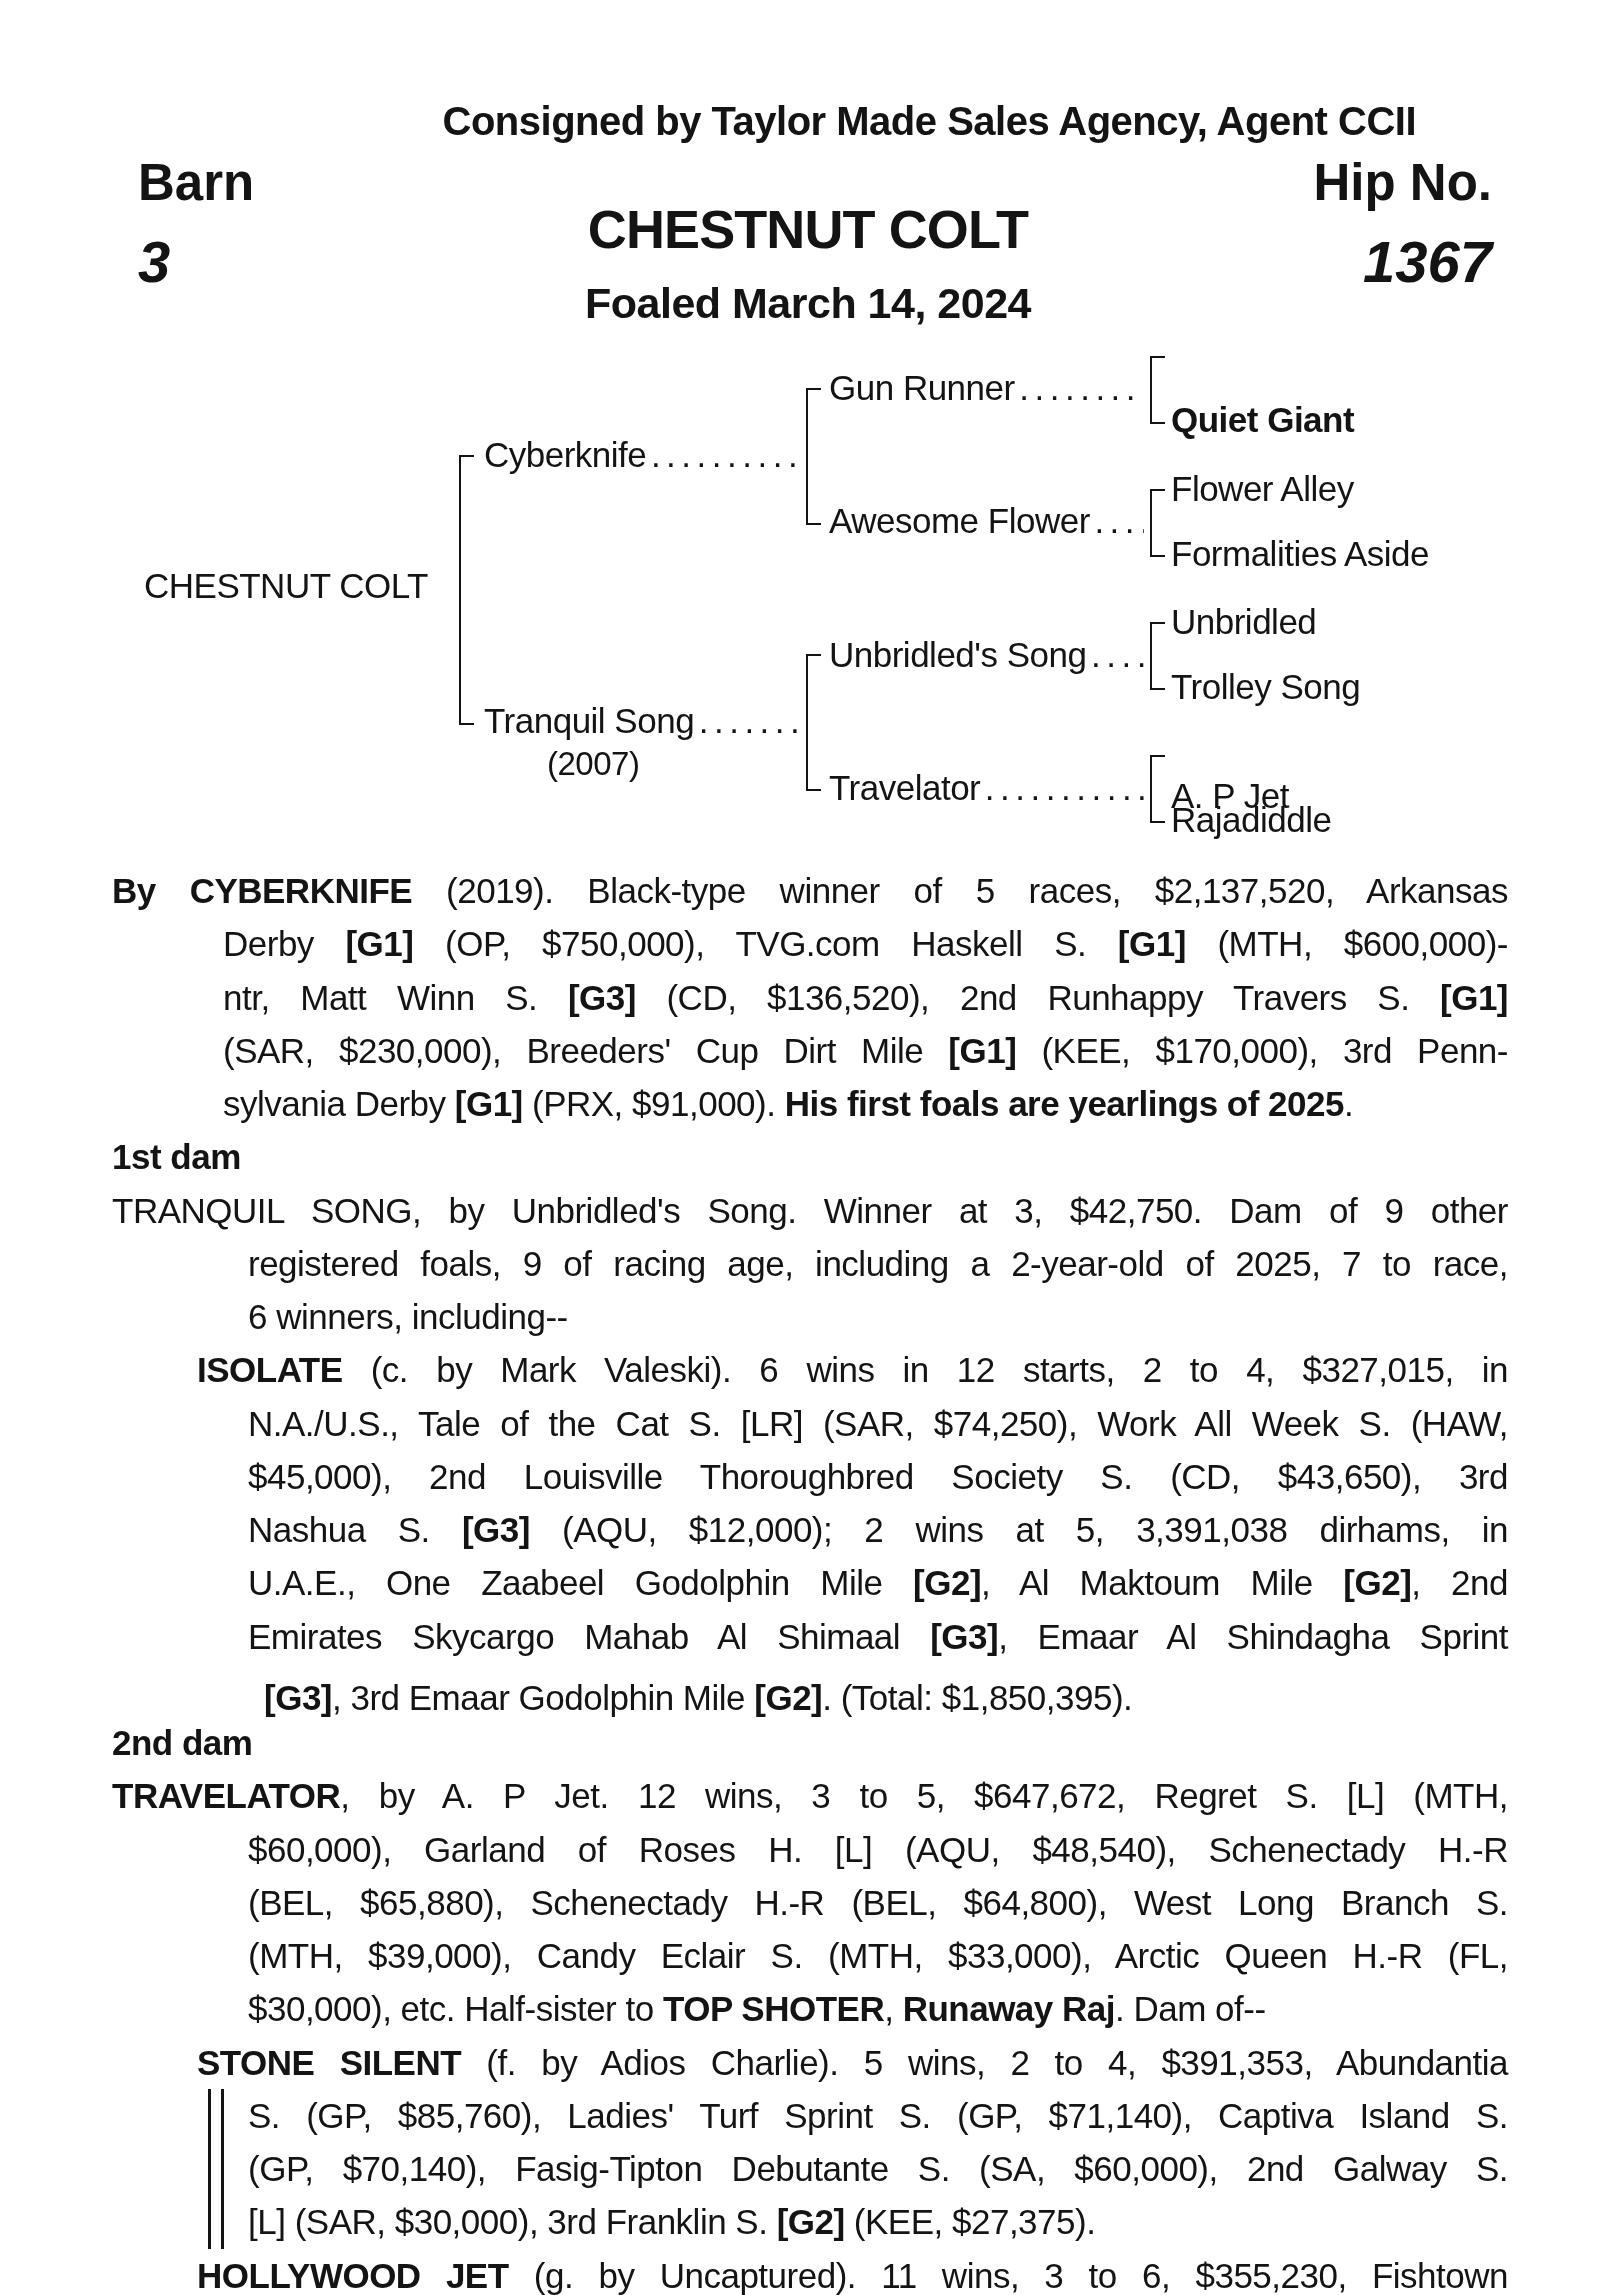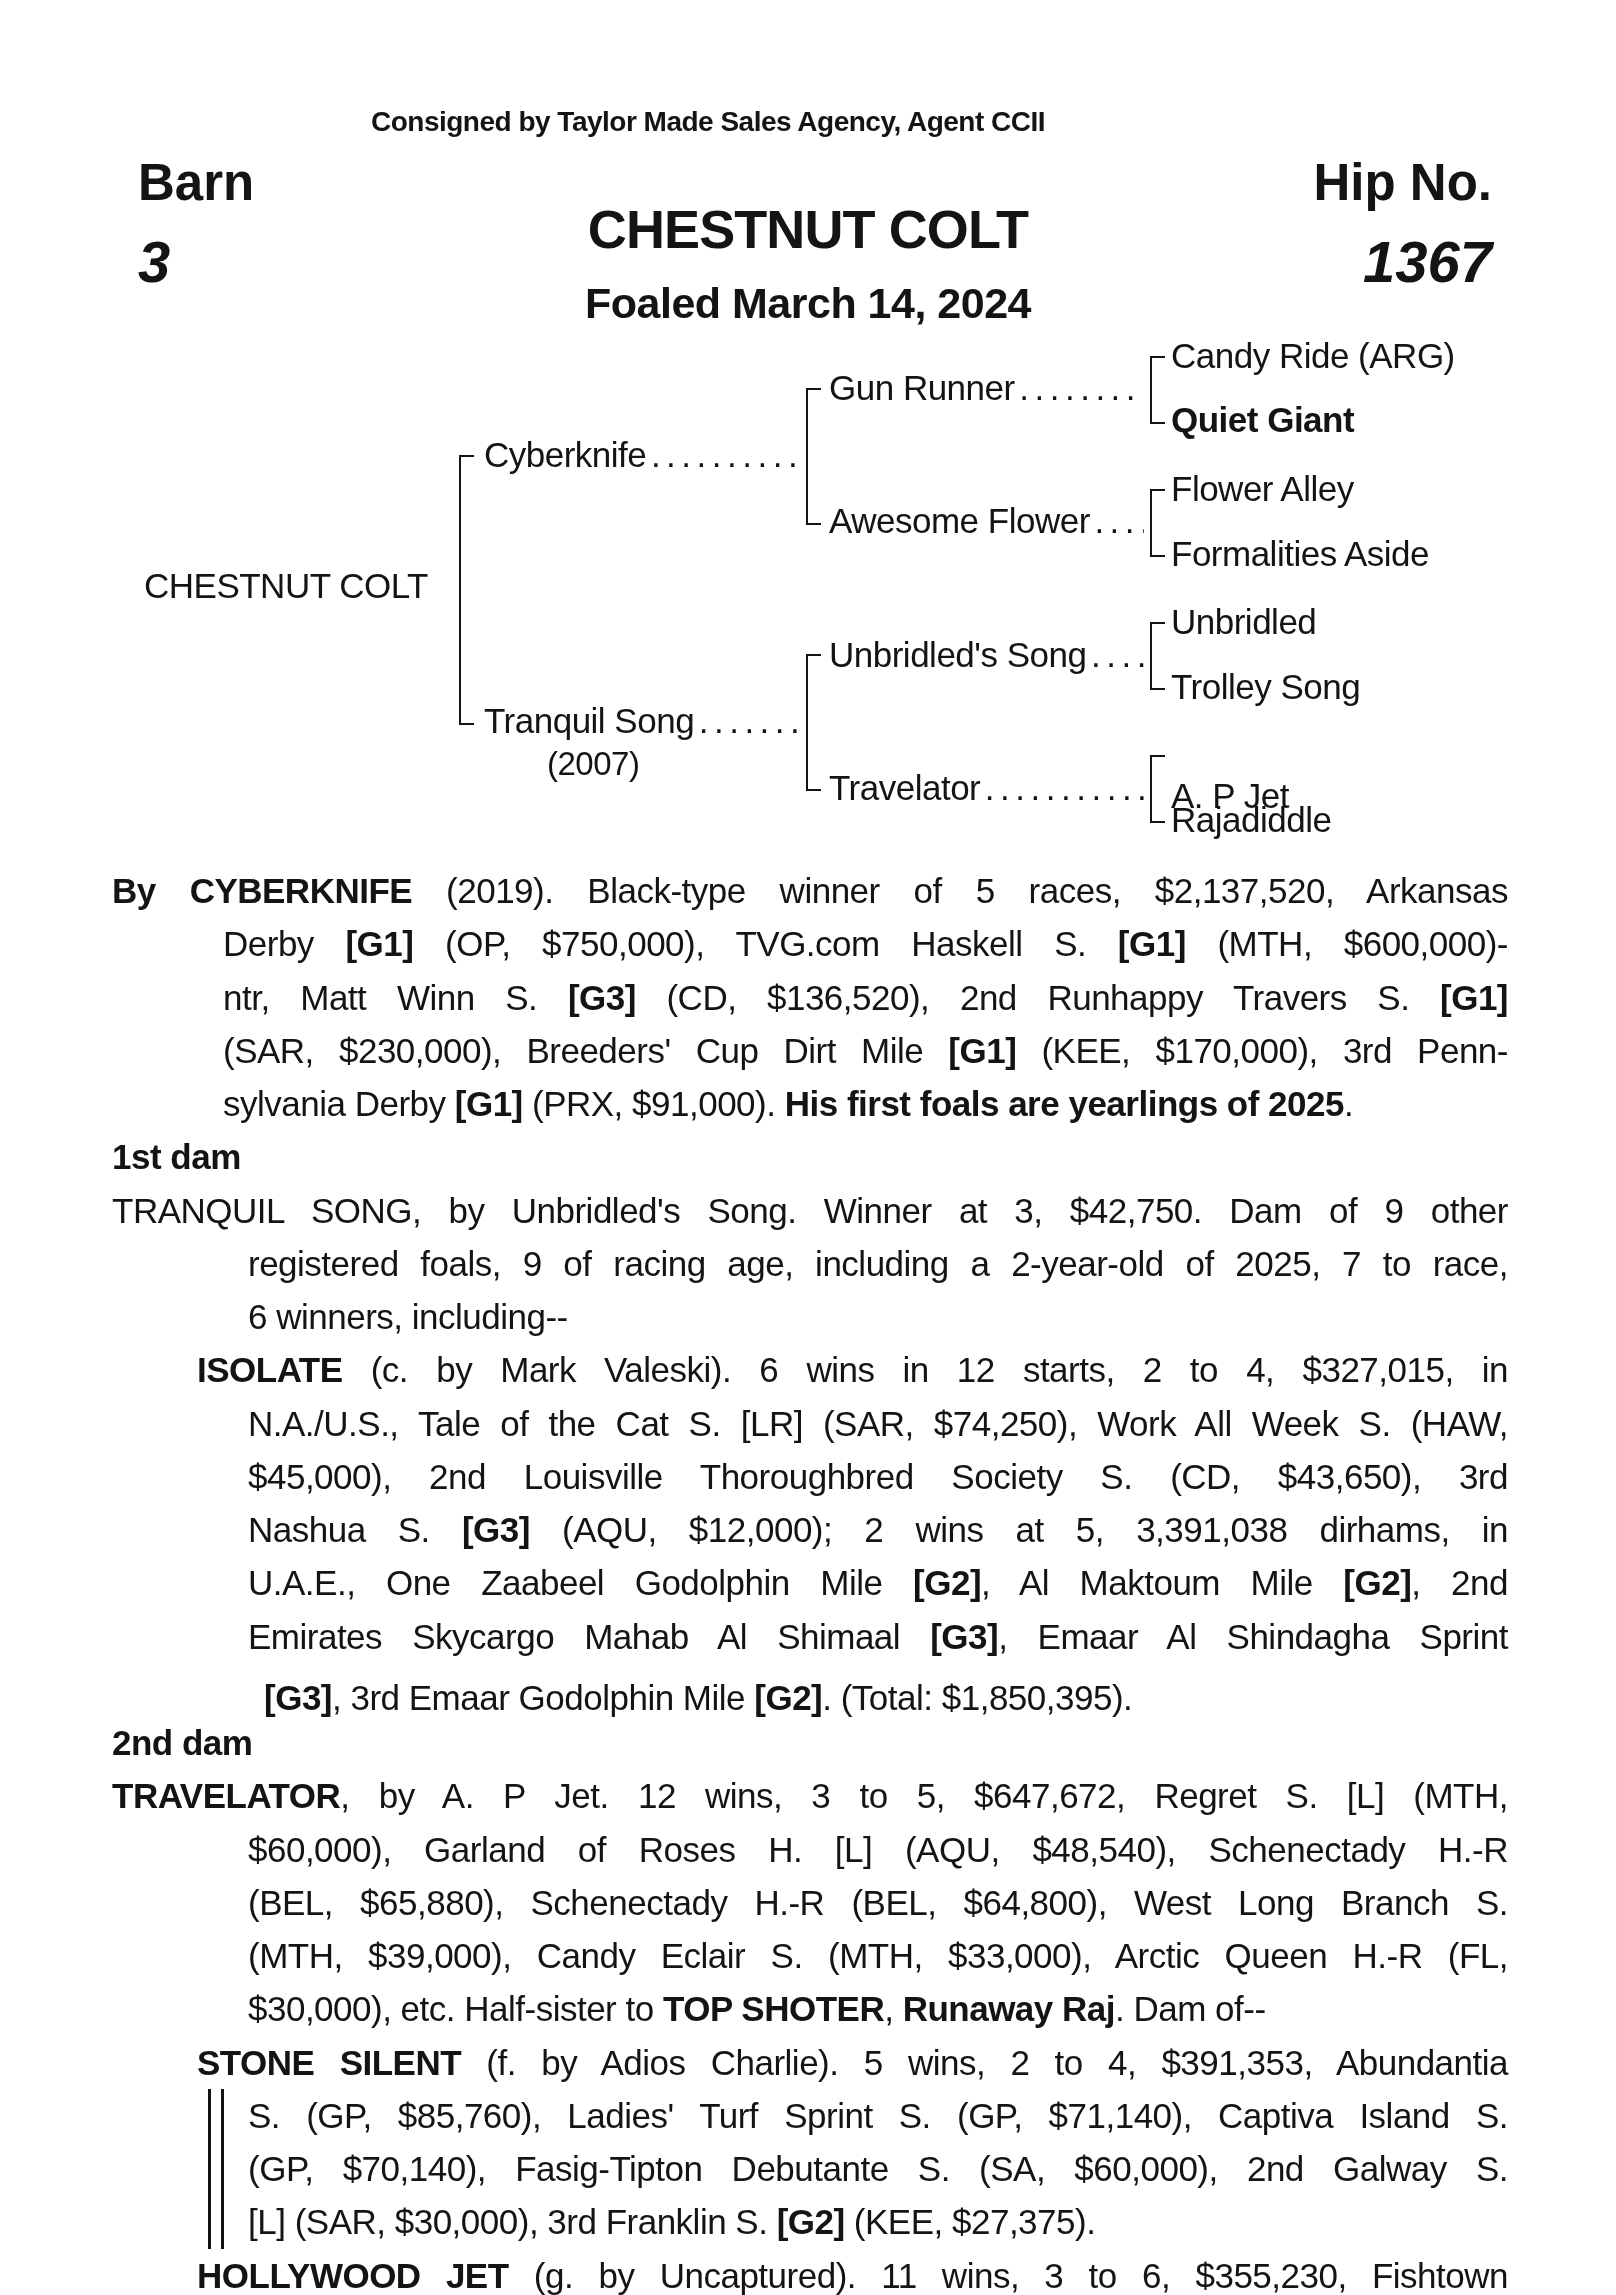--- a/index.html
+++ b/index.html
@@ -1,20 +1,20 @@
 <!DOCTYPE html>
 <html style="font-size:7.3px"><head>
 <meta charset="utf-8">
 <style>
   html,body{margin:0;padding:0;background:#e8e8e8;}
   .page{position:relative;width:1616px;height:3227px;background:#ffffff;
         font-family:"Liberation Sans","DejaVu Sans",sans-serif;color:#141414;overflow:hidden;}
   
   .consignor{position:absolute;left:0;top:94px;width:1416px;height:55px;line-height:55px;
-             text-align:center;font-weight:bold;font-size:28px;letter-spacing:-0.5px;}
+             text-align:right;font-weight:bold;font-size:40px;letter-spacing:-0.5px;}
   .barn-label{position:absolute;left:138px;top:155px;height:55px;line-height:55px;
               font-weight:bold;font-size:51px;}
   .barn-number{position:absolute;left:138px;top:232px;width:60px;height:60px;line-height:60px;
                font-weight:bold;font-style:italic;font-size:58px;}
   .hip-label{position:absolute;left:1212px;top:155px;width:280px;height:55px;line-height:55px;
              text-align:right;font-weight:bold;font-size:51px;}
   .hip-number{position:absolute;left:1212px;top:232px;width:280px;height:60px;line-height:60px;
               text-align:right;font-weight:bold;font-style:italic;font-size:58px;}
   .title{position:absolute;left:0;top:201px;width:1616px;height:57px;line-height:57px;
          text-align:center;font-weight:bold;font-size:54px;letter-spacing:-0.9px;}
@@ -92,21 +92,20 @@
   </div>
   <div class="pnode ped-g2-2">
     <span class="nm">Unbridled's Song</span>
     <span class="dots">......................................................................</span>
   </div>
   <div class="pnode ped-g2-3">
     <span class="nm">Travelator</span>
     <span class="dots">......................................................................</span>
   </div>
 
-  <div class="pnode ped-g3-0">Candy Ride (ARG)</div>
   <div class="pnode ped-g3-1">Quiet Giant</div>
   <div class="pnode ped-g3-3">Formalities Aside</div>
   <div class="pnode ped-g3-2">Flower Alley</div>
   <div class="pnode ped-g3-5">Trolley Song</div>
   <div class="pnode ped-g3-4">Unbridled</div>
   <div class="pnode ped-g3-6">A. P Jet</div>
   <div class="pnode ped-g3-7">Rajadiddle</div>
 
   <div class="brk brk-g1"></div>
   <div class="brk brk-g2a"></div>

